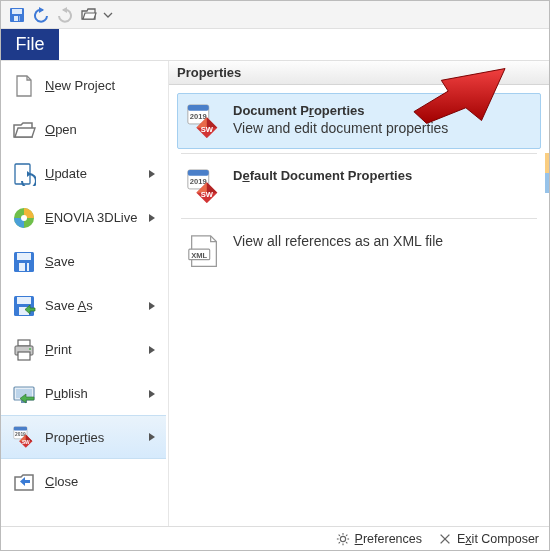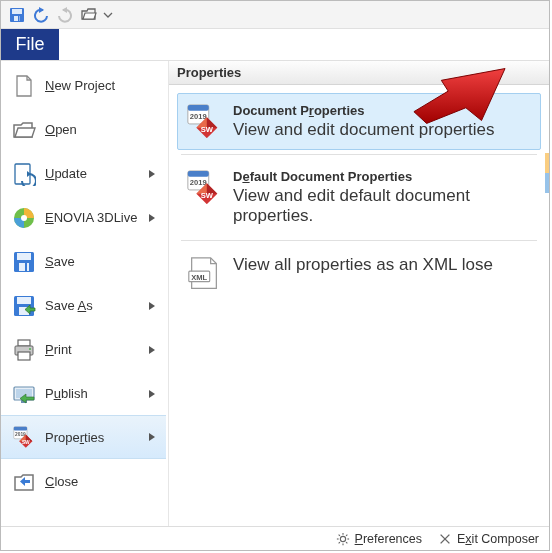--- a/index.html
+++ b/index.html
@@ -129,21 +129,21 @@
     padding: 9px 7px;
   }
   .prop-item .picon {
     width: 38px; height: 36px;
     flex-shrink: 0;
     display: flex; align-items: center; justify-content: center;
   }
   .prop-item .ptext { flex: 1; }
   .prop-item .ptitle { font-weight: bold; font-size: 13px; margin-bottom: 2px; }
   .prop-item .ptitle .u { text-decoration: underline; }
-  .prop-item .pdesc { font-size: 17px; color: #383838; }
+  .prop-item .pdesc { font-size: 14px; color: #383838; }
   .sep {
     border-top: 1px solid #e0e0e0;
     margin: 4px 4px;
   }
 
   
   .arrow-annot {
     position: absolute;
     top: 65px;
     left: 408px;
@@ -397,35 +397,34 @@
                 <g transform="translate(12,14)">
                   <path d="M0 11 L11 0 L22 11 L11 22 Z" fill="#d23434"></path>
                   <path d="M0 11 L11 0 L11 11 Z" fill="#e86a4a"></path>
                   <path d="M11 0 L22 11 L11 11 Z" fill="#b22424"></path>
                   <text x="11" y="15" text-anchor="middle" font-size="8" font-family="Arial" font-weight="bold" fill="#fff">SW</text>
                 </g>
               </svg>
             </span>
             <div class="ptext">
               <div class="ptitle">D<span class="u">e</span>fault Document Properties</div>
-              <div class="pdesc">View and edit default document properties.</div>
             </div>
           </div>
           <div class="sep"></div>
           <div class="prop-item">
             <span class="picon">
               <svg viewBox="0 0 40 36">
                 <path d="M7 2 L27 2 L33 8 L33 34 L7 34 Z" fill="#fff" stroke="#999" stroke-width="1.3"></path>
                 <path d="M27 2 L27 8 L33 8" fill="none" stroke="#999" stroke-width="1.3"></path>
                 <rect x="4" y="16" width="22" height="11" rx="1" fill="#fff" stroke="#999" stroke-width="1.2"></rect>
                 <text x="15" y="25" text-anchor="middle" font-size="8" font-family="Arial" fill="#555" font-weight="bold">XML</text>
               </svg>
             </span>
             <div class="ptext">
-              <div class="pdesc">View all properties as an XML lose</div>
+              <div class="pdesc">View all references as an XML file</div>
             </div>
           </div>
         </div>
     </div>
 
     <div class="peek"></div>
   </div>
 
   <div class="arrow-annot">
     <svg viewBox="0 0 100 60">

